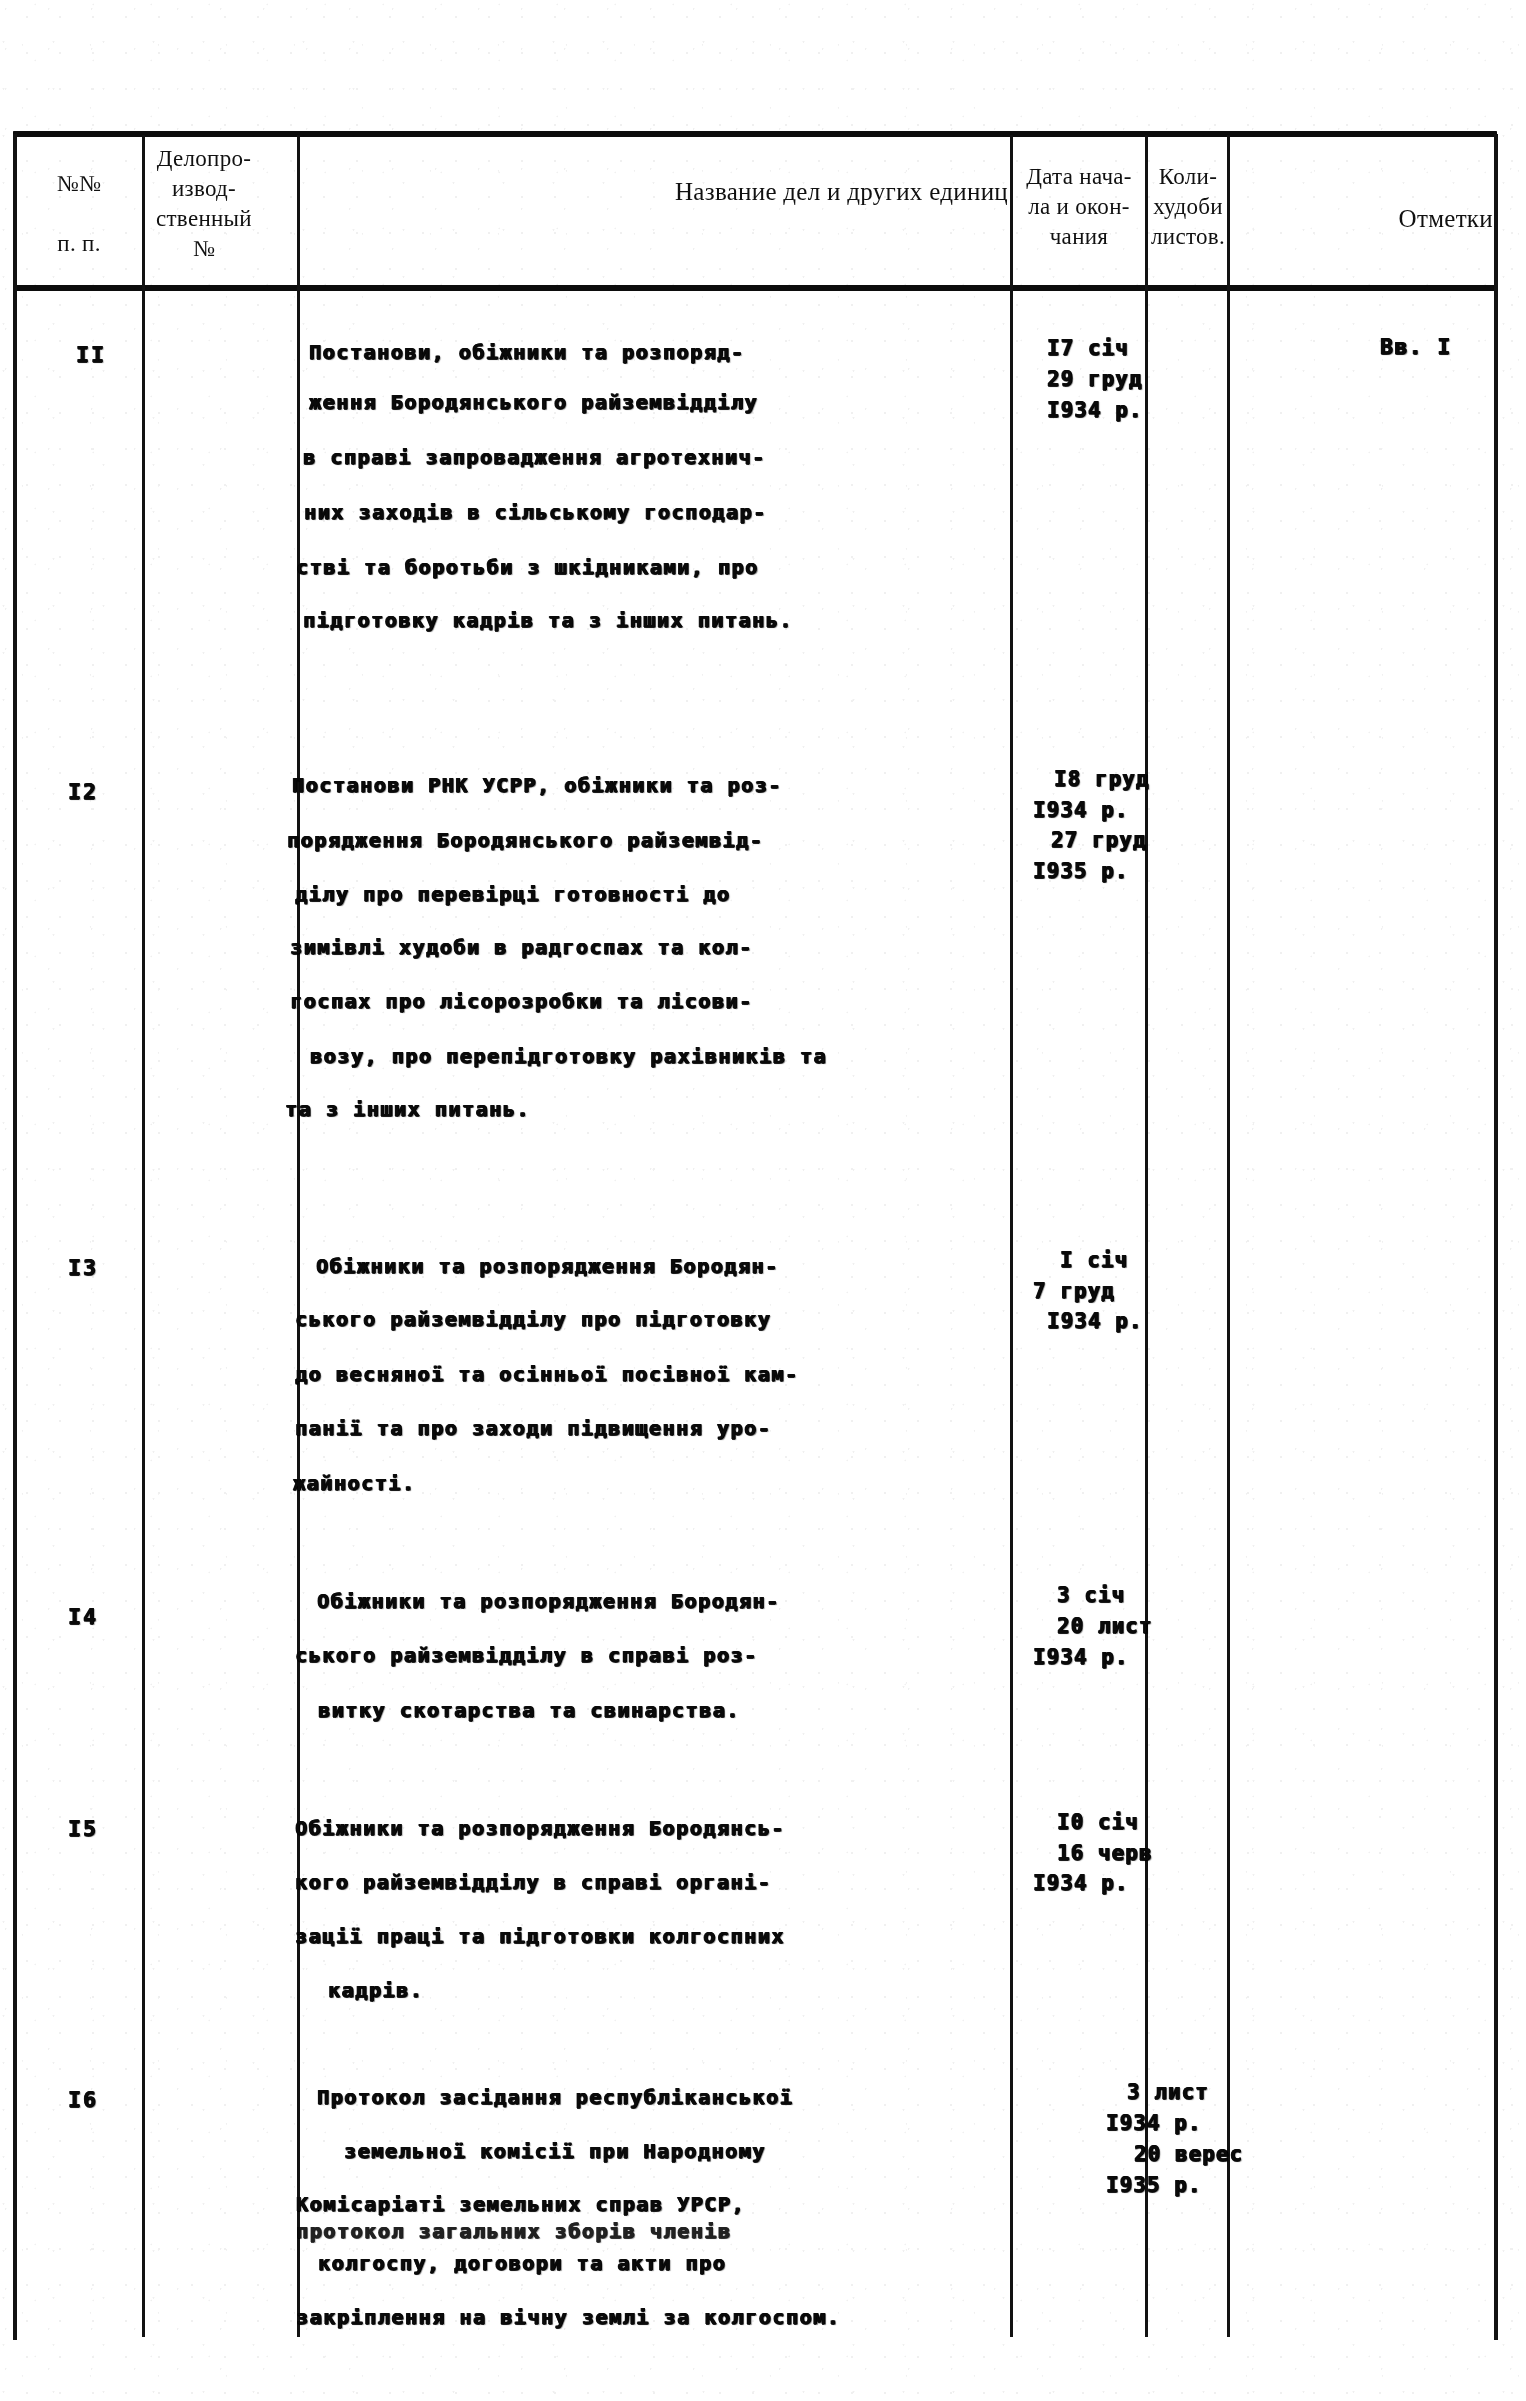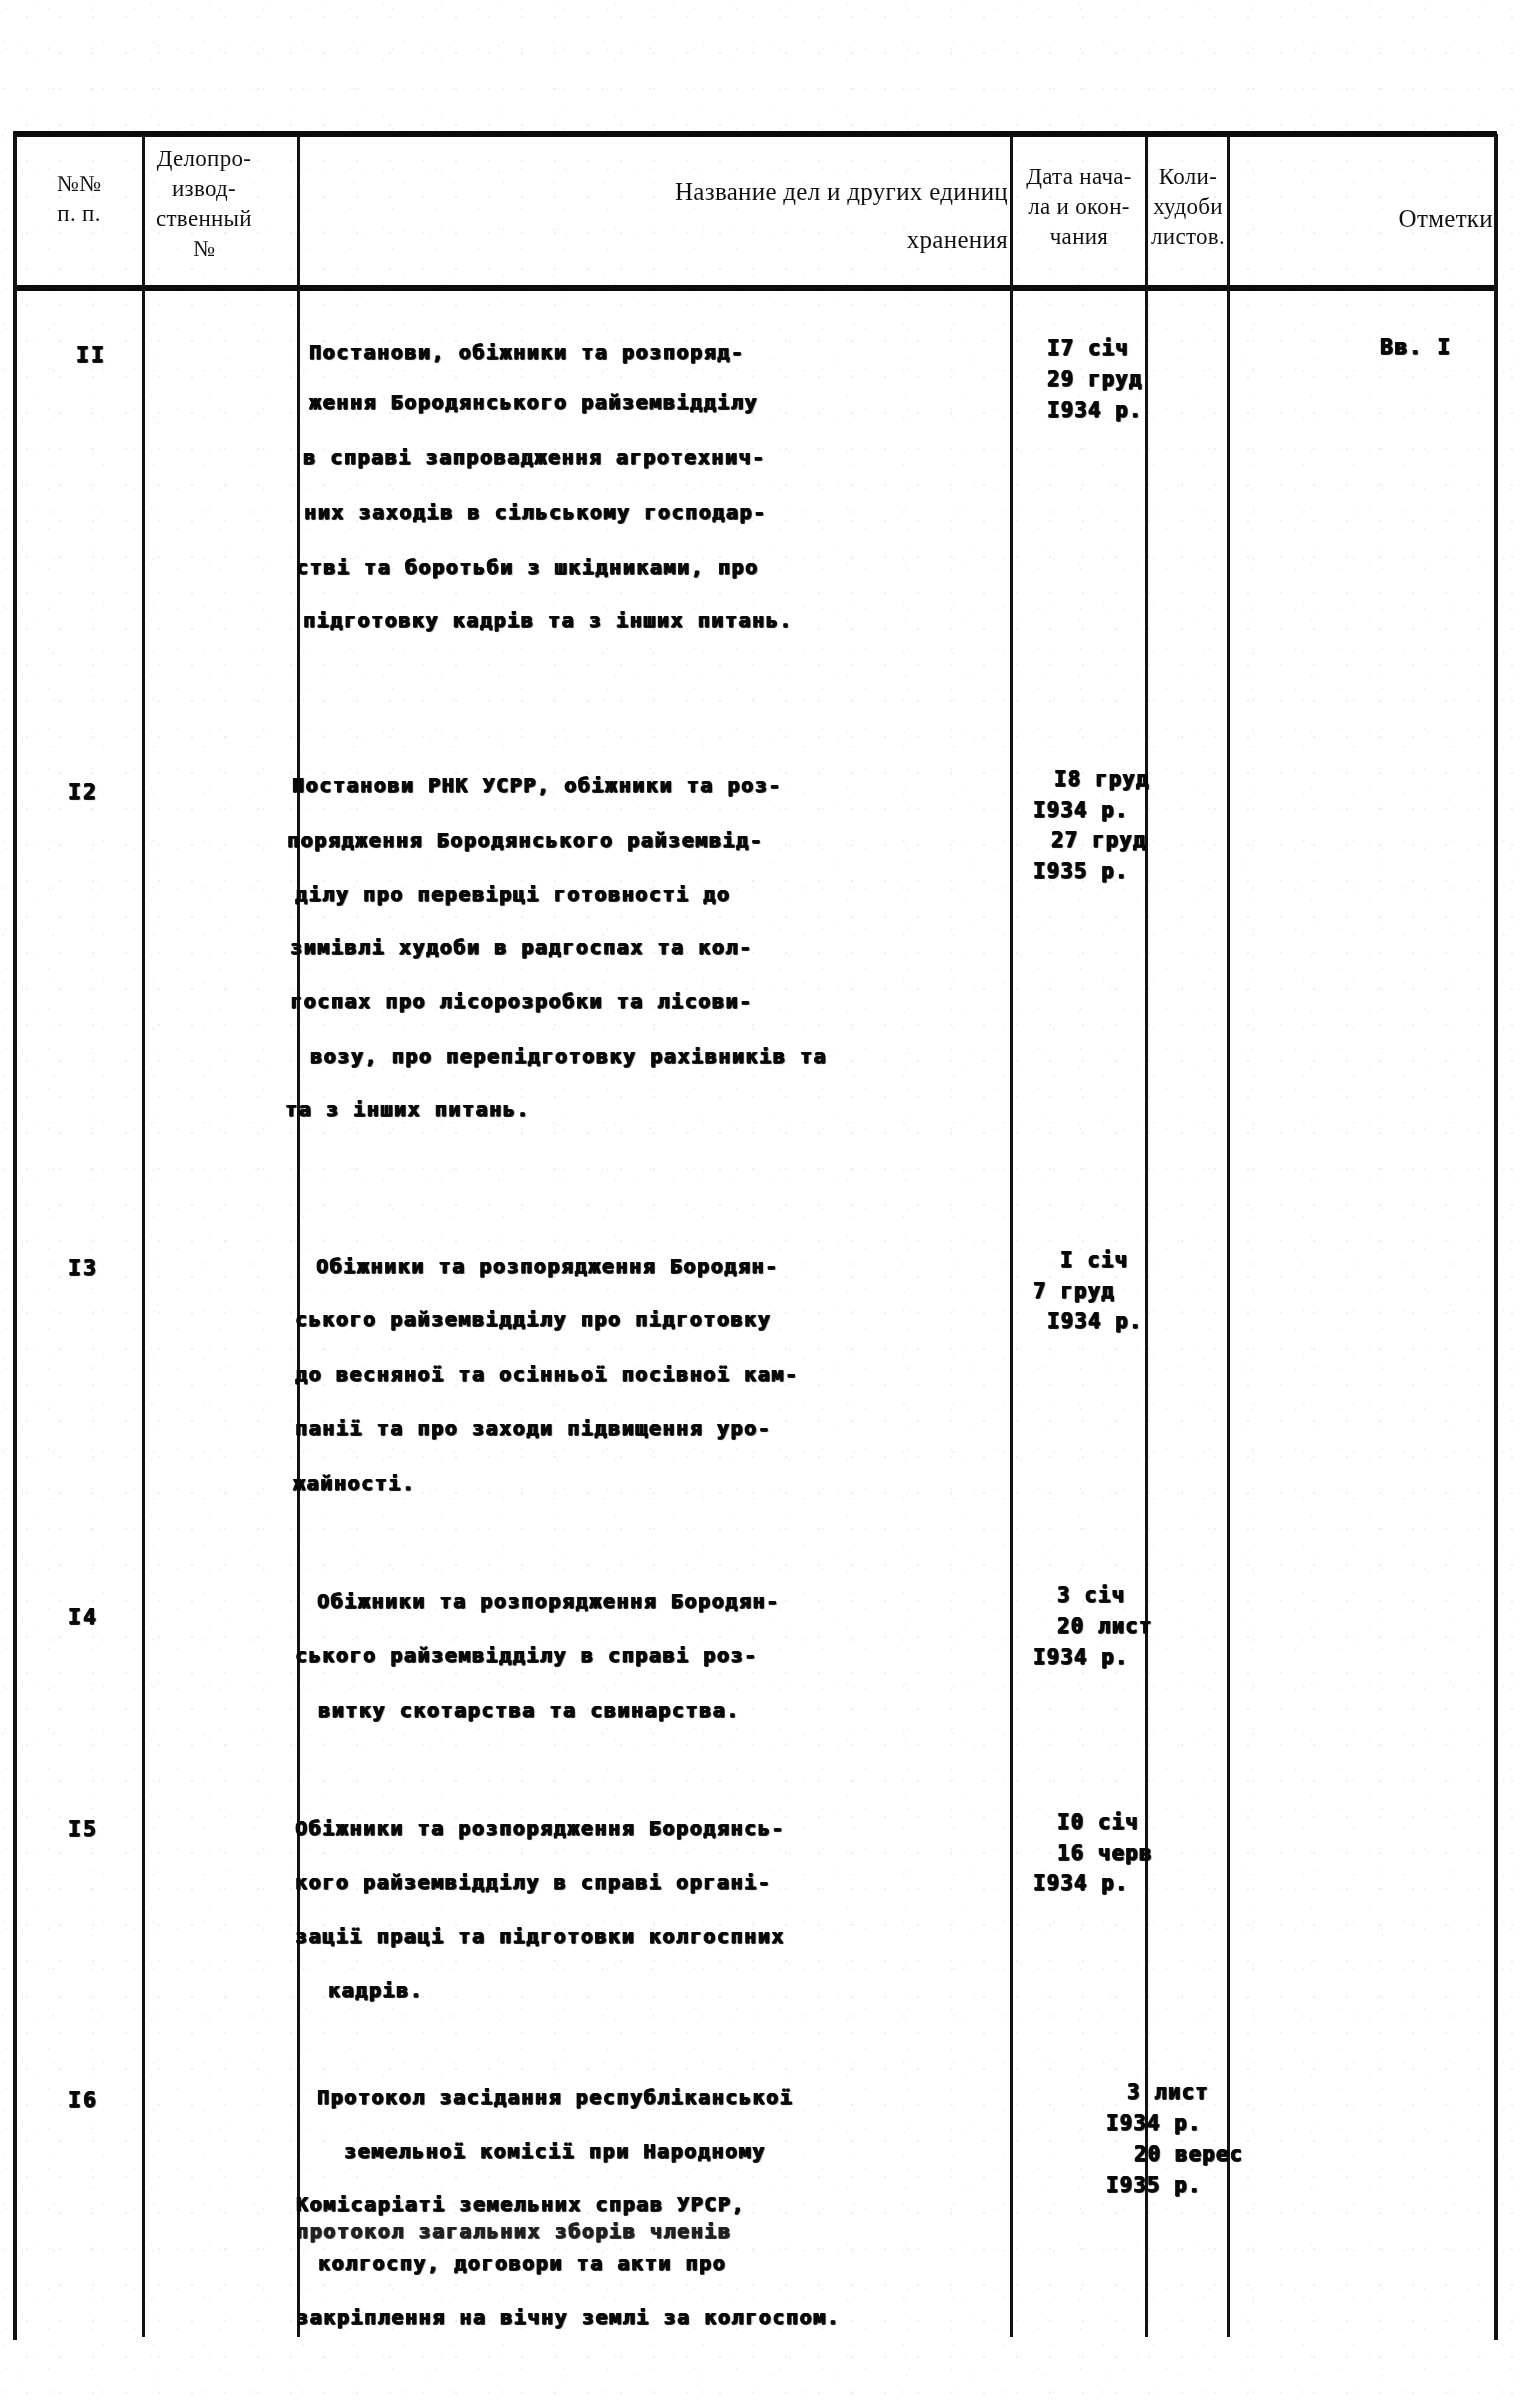--- a/index.html
+++ b/index.html
@@ -114,33 +114,32 @@
   <div class="vline thick" style="left:12.7px;  top:134px; height:2206px;"></div>
   <div class="vline" style="left:142px; top:135px; height:2202px;"></div>
   <div class="vline" style="left:297px; top:135px; height:2202px;"></div>
   <div class="vline" style="left:1010px;top:135px; height:2202px;"></div>
   <div class="vline" style="left:1145px;top:135px; height:2202px;"></div>
   <div class="vline" style="left:1227px;top:135px; height:2202px;"></div>
   <div class="vline thick" style="left:1494px;top:134px; height:2206px;"></div>
 
   <div class="hcell" style="left:21px; top:169px; width:116px;">
     <div>№№</div>
-    <div style="">п. п.</div>
+    <div style="margin-top:30px;">п. п.</div>
   </div>
 
   <div class="hcell" style="left:132px; top:144px; width:144px;">
     <div>Делопро-</div>
     <div>извод-</div>
     <div>ственный</div>
     <div>№</div>
   </div>
 
   <div class="hcell big" style="left:303px; top:176px; width:705px;">
     <div>Название дел и других  единиц</div>
-    <div style="margin-top:15.5px;">хранения</div>
   </div>
 
   <div class="hcell" style="left:1015px; top:162px; width:128px;">
     <div>Дата нача-</div>
     <div>ла и окон-</div>
     <div>чания</div>
   </div>
 
   <div class="hcell" style="left:1149px; top:162px; width:78px;">
     <div>Коли-</div>

